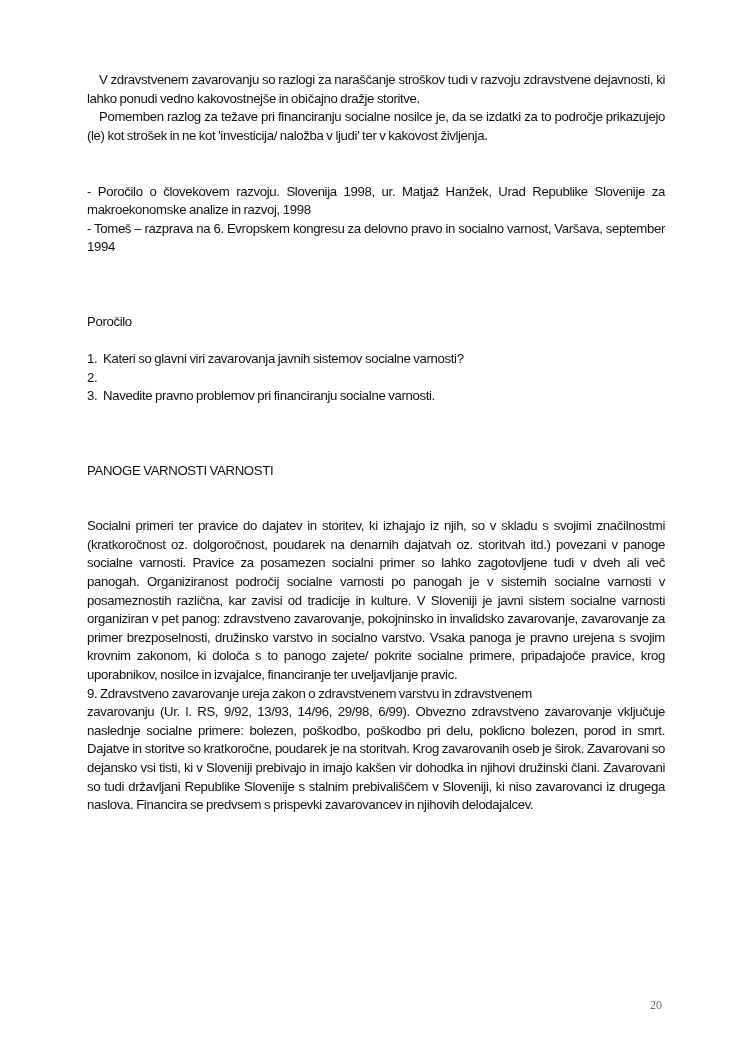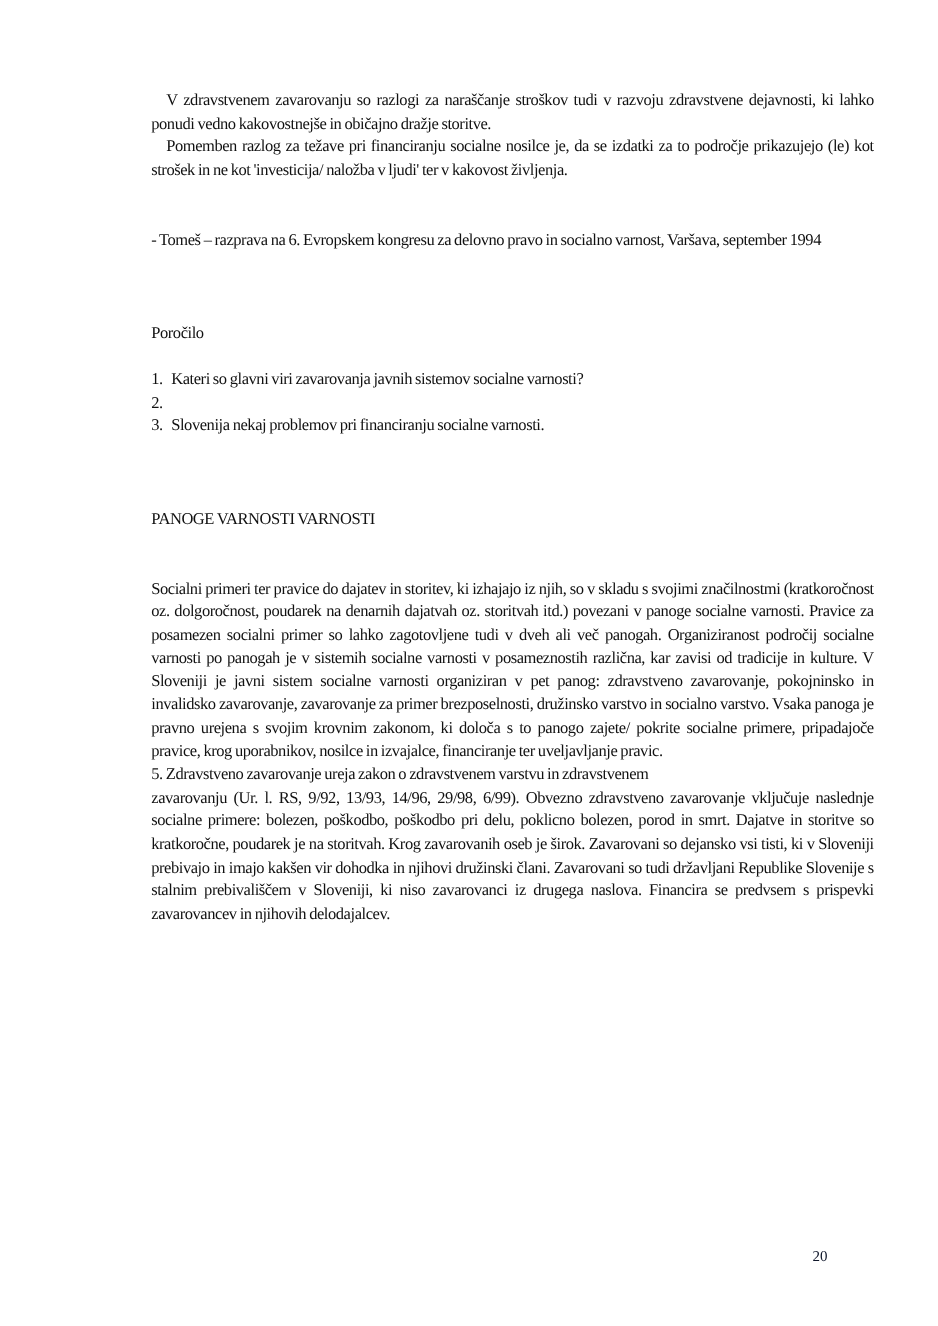--- a/index.html
+++ b/index.html
@@ -12,26 +12,25 @@
       height: 1061px;
       position: relative;
       overflow: hidden;
       color: #111111;
     }
     .page {
       position: absolute;
       left: 87px;
       top: 71px;
       width: 578px;
-      font-family: Liberation Serif, serif;
+      font-family: Liberation Sans, sans-serif;
       font-size: 13.2px;
       line-height: 18.6px;
       letter-spacing: -0.35px;
       word-spacing: -0.5px;
-      margin-left: 34px;
     }
     .p {
       margin: 0;
       text-align: justify;
     }
     .indent {
       text-indent: 12px;
     }
     .blank { height: 18.6px; }
     .blank2 { height: 37.2px; }
@@ -49,59 +48,60 @@
     .q-num {
       width: 16px;
       flex: 0 0 16px;
     }
     .page-number {
       position: absolute;
       left: 650px;
       top: 998px;
       font-family: "Liberation Serif", serif;
       font-size: 12px;
-      color: #0f172a;
+      color: #737373;
     }
     .nojust { text-align: left; }
   </style>
 </head>
 <body>
 
 <div class="page">
 
   <p class="p indent">V zdravstvenem zavarovanju so razlogi za naraščanje stroškov tudi v razvoju zdravstvene dejavnosti, ki lahko ponudi vedno kakovostnejše in običajno dražje storitve.</p>
   <p class="p indent">Pomemben razlog za težave pri financiranju socialne nosilce je, da se izdatki za to področje prikazujejo (le) kot strošek in ne kot 'investicija/ naložba v ljudi' ter v kakovost življenja.</p>
 
   <div class="blank"></div>
 
   <div class="blank"></div>
+  <p class="p">- Poročilo o človekovem razvoju. Slovenija 1998, ur. Matjaž Hanžek, Urad Republike Slovenije za makroekonomske analize in razvoj, 1998</p>
   <p class="p">- Tomeš – razprava na 6. Evropskem kongresu za delovno pravo in socialno varnost, Varšava, september 1994</p>
 
   <div class="blank3"></div>
 
   <p class="p">Poročilo</p>
   <div class="blank"></div>
   <ol class="q-list">
     <li>
       <span class="q-num">1.</span>
       <span>Kateri so glavni viri zavarovanja javnih sistemov socialne varnosti?</span>
     </li>
     <li>
       <span class="q-num">2.</span>
     </li>
     <li>
       <span class="q-num">3.</span>
-      <span>Slovenija nekaj problemov pri financiranju socialne varnosti.</span>
+      <span>Navedite pravno problemov pri financiranju socialne varnosti.</span>
     </li>
   </ol>
 
   <div class="blank3"></div>
 
   <p class="p">PANOGE VARNOSTI VARNOSTI</p>
 
   <div class="blank2"></div>
 
   <p class="p">Socialni primeri ter pravice do dajatev in storitev, ki izhajajo iz njih, so v skladu s svojimi značilnostmi (kratkoročnost oz. dolgoročnost, poudarek na denarnih dajatvah oz. storitvah itd.) povezani v panoge socialne varnosti. Pravice za posamezen socialni primer so lahko zagotovljene tudi v dveh ali več panogah. Organiziranost področij socialne varnosti po panogah je v sistemih socialne varnosti v posameznostih različna, kar zavisi od tradicije in kulture. V Sloveniji je javni sistem socialne varnosti organiziran v pet panog: zdravstveno zavarovanje, pokojninsko in invalidsko zavarovanje, zavarovanje za primer brezposelnosti, družinsko varstvo in socialno varstvo. Vsaka panoga je pravno urejena s svojim krovnim zakonom, ki določa s to panogo zajete/ pokrite socialne primere, pripadajoče pravice, krog uporabnikov, nosilce in izvajalce, financiranje ter uveljavljanje pravic.</p>
-  <p class="p nojust">5.  Zdravstveno zavarovanje ureja zakon o zdravstvenem varstvu in zdravstvenem</p>
+  <p class="p nojust">9.  Zdravstveno zavarovanje ureja zakon o zdravstvenem varstvu in zdravstvenem</p>
   <p class="p">zavarovanju (Ur. l. RS, 9/92, 13/93, 14/96, 29/98, 6/99). Obvezno zdravstveno zavarovanje vključuje naslednje socialne primere: bolezen, poškodbo, poškodbo pri delu, poklicno bolezen, porod in smrt. Dajatve in storitve so kratkoročne, poudarek je na storitvah. Krog zavarovanih oseb je širok. Zavarovani so dejansko vsi tisti, ki v Sloveniji prebivajo in imajo kakšen vir dohodka in njihovi družinski člani. Zavarovani so tudi državljani Republike Slovenije s stalnim prebivališčem v Sloveniji, ki niso zavarovanci iz drugega naslova. Financira se predvsem s prispevki zavarovancev in njihovih delodajalcev.</p>
 </div>
 
 <div class="page-number">20</div>
 
 </body></html>

